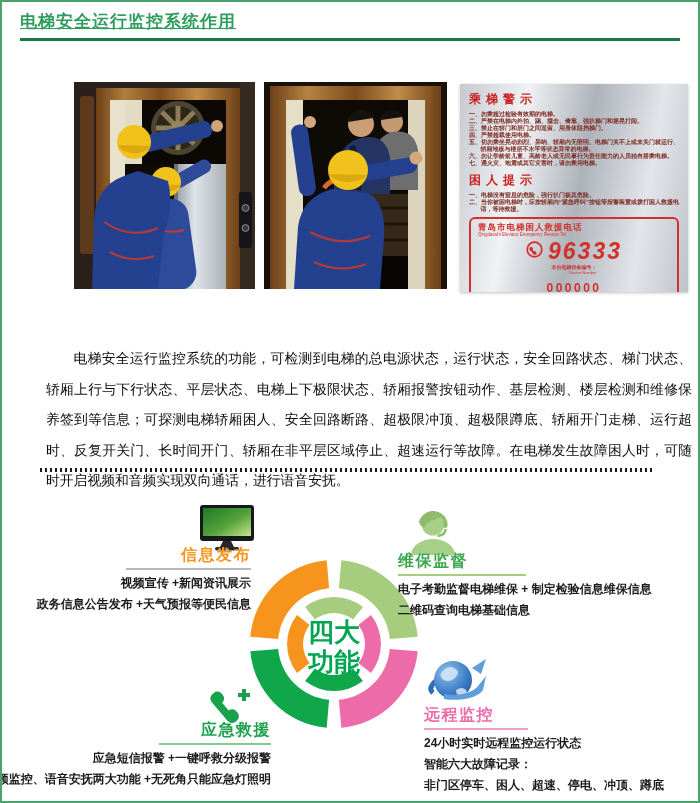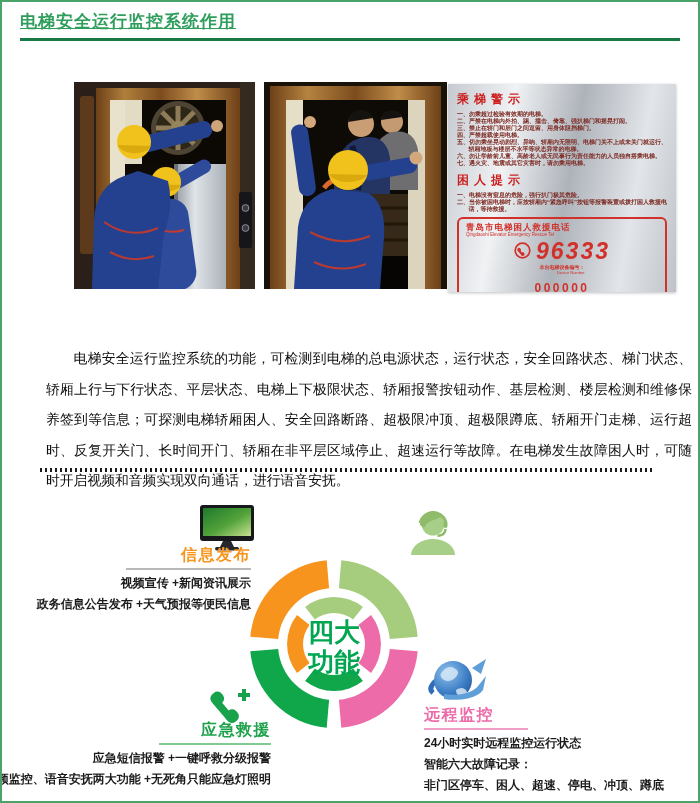--- a/index.html
+++ b/index.html
@@ -10,32 +10,32 @@
   }
   
   .page-title{position:absolute;left:18px;top:8px;margin:0;font-size:17px;font-weight:bold;color:#2f9e5c;letter-spacing:1px;text-decoration:underline;}
   .header-rule{position:absolute;left:18px;top:36px;width:660px;height:3px;background:#1a7a45;}
   
   .photo{position:absolute;overflow:hidden;}
   .photo1{left:72px;top:80px;width:181px;height:207px;}
   .photo2{left:262px;top:80px;width:183px;height:207px;}
   
   .sign{
-    position:absolute;left:446px;top:82px;width:228px;height:208px;box-sizing:border-box;
+    position:absolute;left:458px;top:82px;width:228px;height:208px;box-sizing:border-box;
     padding:7px 9px 6px 9px;overflow:hidden;
     background:linear-gradient(100deg,#c6cad0 0%,#f0f2f4 26%,#aeb3ba 52%,#e2e5e9 78%,#bfc3c9 100%);
     box-shadow:0 1px 3px rgba(0,0,0,.25);
   }
   .sign-title{font-size:12px;font-weight:bold;color:#cc1f1f;letter-spacing:5px;margin:0 0 3px 0;}
   .sign-title.second{margin-top:5px;}
   .sign-item{font-size:6px;line-height:7px;color:#7d2a22;padding-left:1.9em;text-indent:-1.9em;font-weight:bold;}
   .rescue-box{margin-top:4px;border:2px solid #d2312b;border-radius:6px;padding:3px 7px 12px 7px;}
   .rescue-title-cn{font-size:8.5px;font-weight:bold;color:#d2312b;letter-spacing:1px;line-height:10px;}
   .rescue-title-en{font-size:4.5px;color:#d2312b;line-height:6px;}
-  .phone-row{display:flex;align-items:flex-end;justify-content:center;gap:5px;margin:1px 0 1px 0;}
+  .phone-row{display:flex;align-items:center;justify-content:center;gap:5px;margin:1px 0 1px 0;}
   .phone-number{font-size:23px;font-weight:bold;font-style:italic;color:#d2312b;letter-spacing:2px;line-height:24px;}
   .device-row{display:flex;align-items:center;justify-content:center;gap:6px;flex-direction:column;}
   .device-labels{text-align:right;}
   .device-label-cn{font-size:5px;font-weight:bold;color:#d2312b;line-height:6px;}
   .device-label-en{font-size:4px;color:#d2312b;line-height:5px;}
   .device-number{font-size:12px;font-weight:bold;color:#d2312b;letter-spacing:2.5px;}
   
   .paragraph{
     position:absolute;left:28px;top:326px;width:646px;margin:16px;
     font-size:13.8px;line-height:30.5px;text-align:justify;text-indent:2em;color:#0d0d0d;
@@ -294,20 +294,26 @@
     </svg>
   </span>
 
   <div class="fn-block fn-info">
     <div class="fn-label">信息发布</div>
     <div class="fn-rule"></div>
     <p class="fn-line">视频宣传 +新闻资讯展示</p>
     <p class="fn-line">政务信息公告发布 +天气预报等便民信息</p>
   </div>
 
+  <div class="fn-block fn-weibao">
+    <div class="fn-label">维保监督</div>
+    <div class="fn-rule"></div>
+    <p class="fn-line">电子考勤监督电梯维保 + 制定检验信息维保信息</p>
+    <p class="fn-line">二维码查询电梯基础信息</p>
+  </div>
 
   <div class="fn-block fn-yingji">
     <div class="fn-label">应急救援</div>
     <div class="fn-rule"></div>
     <p class="fn-line">应急短信报警 +一键呼救分级报警</p>
     <p class="fn-line">视频监控、语音安抚两大功能 +无死角只能应急灯照明</p>
   </div>
 
   <div class="fn-block fn-yuancheng">
     <div class="fn-label">远程监控</div>

